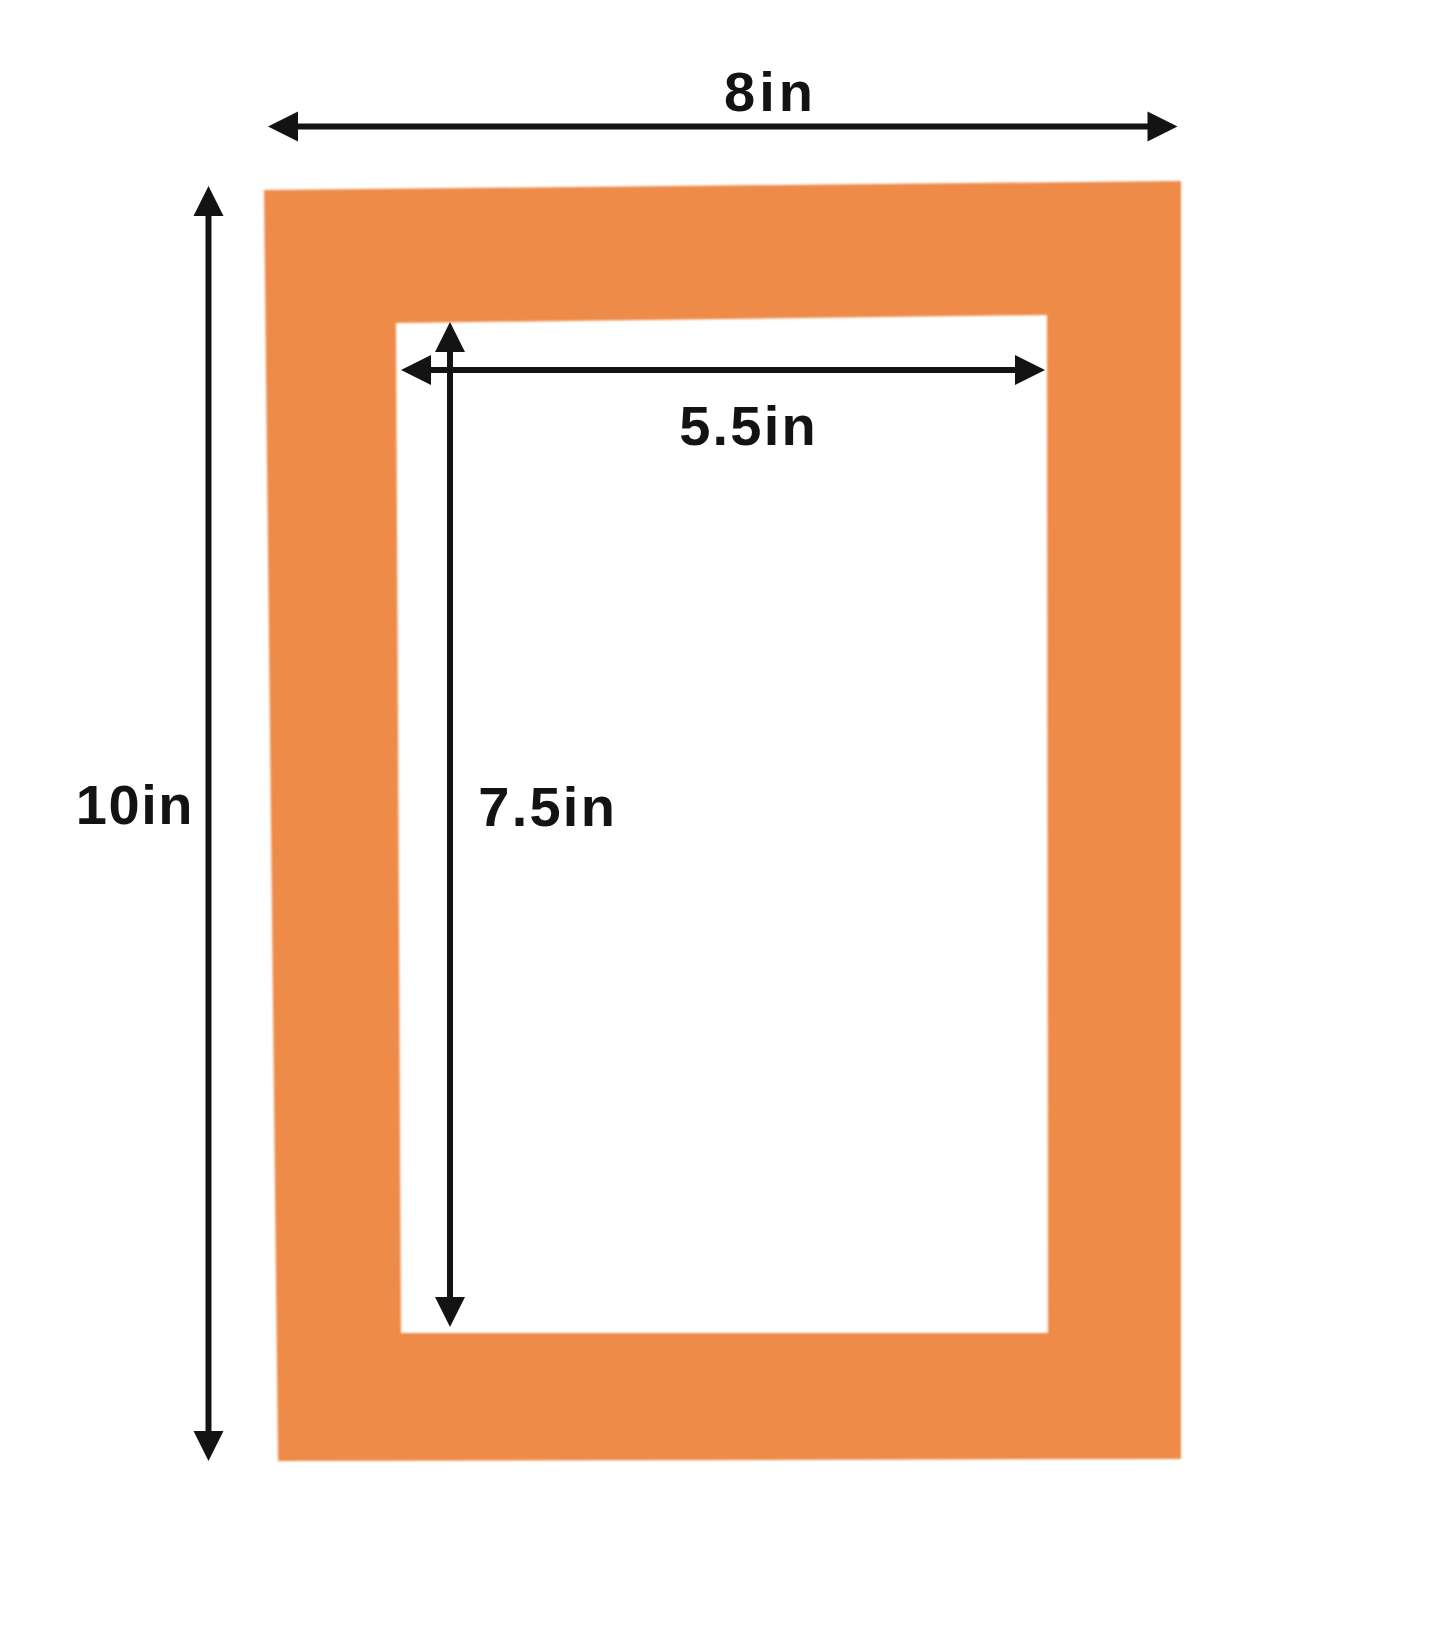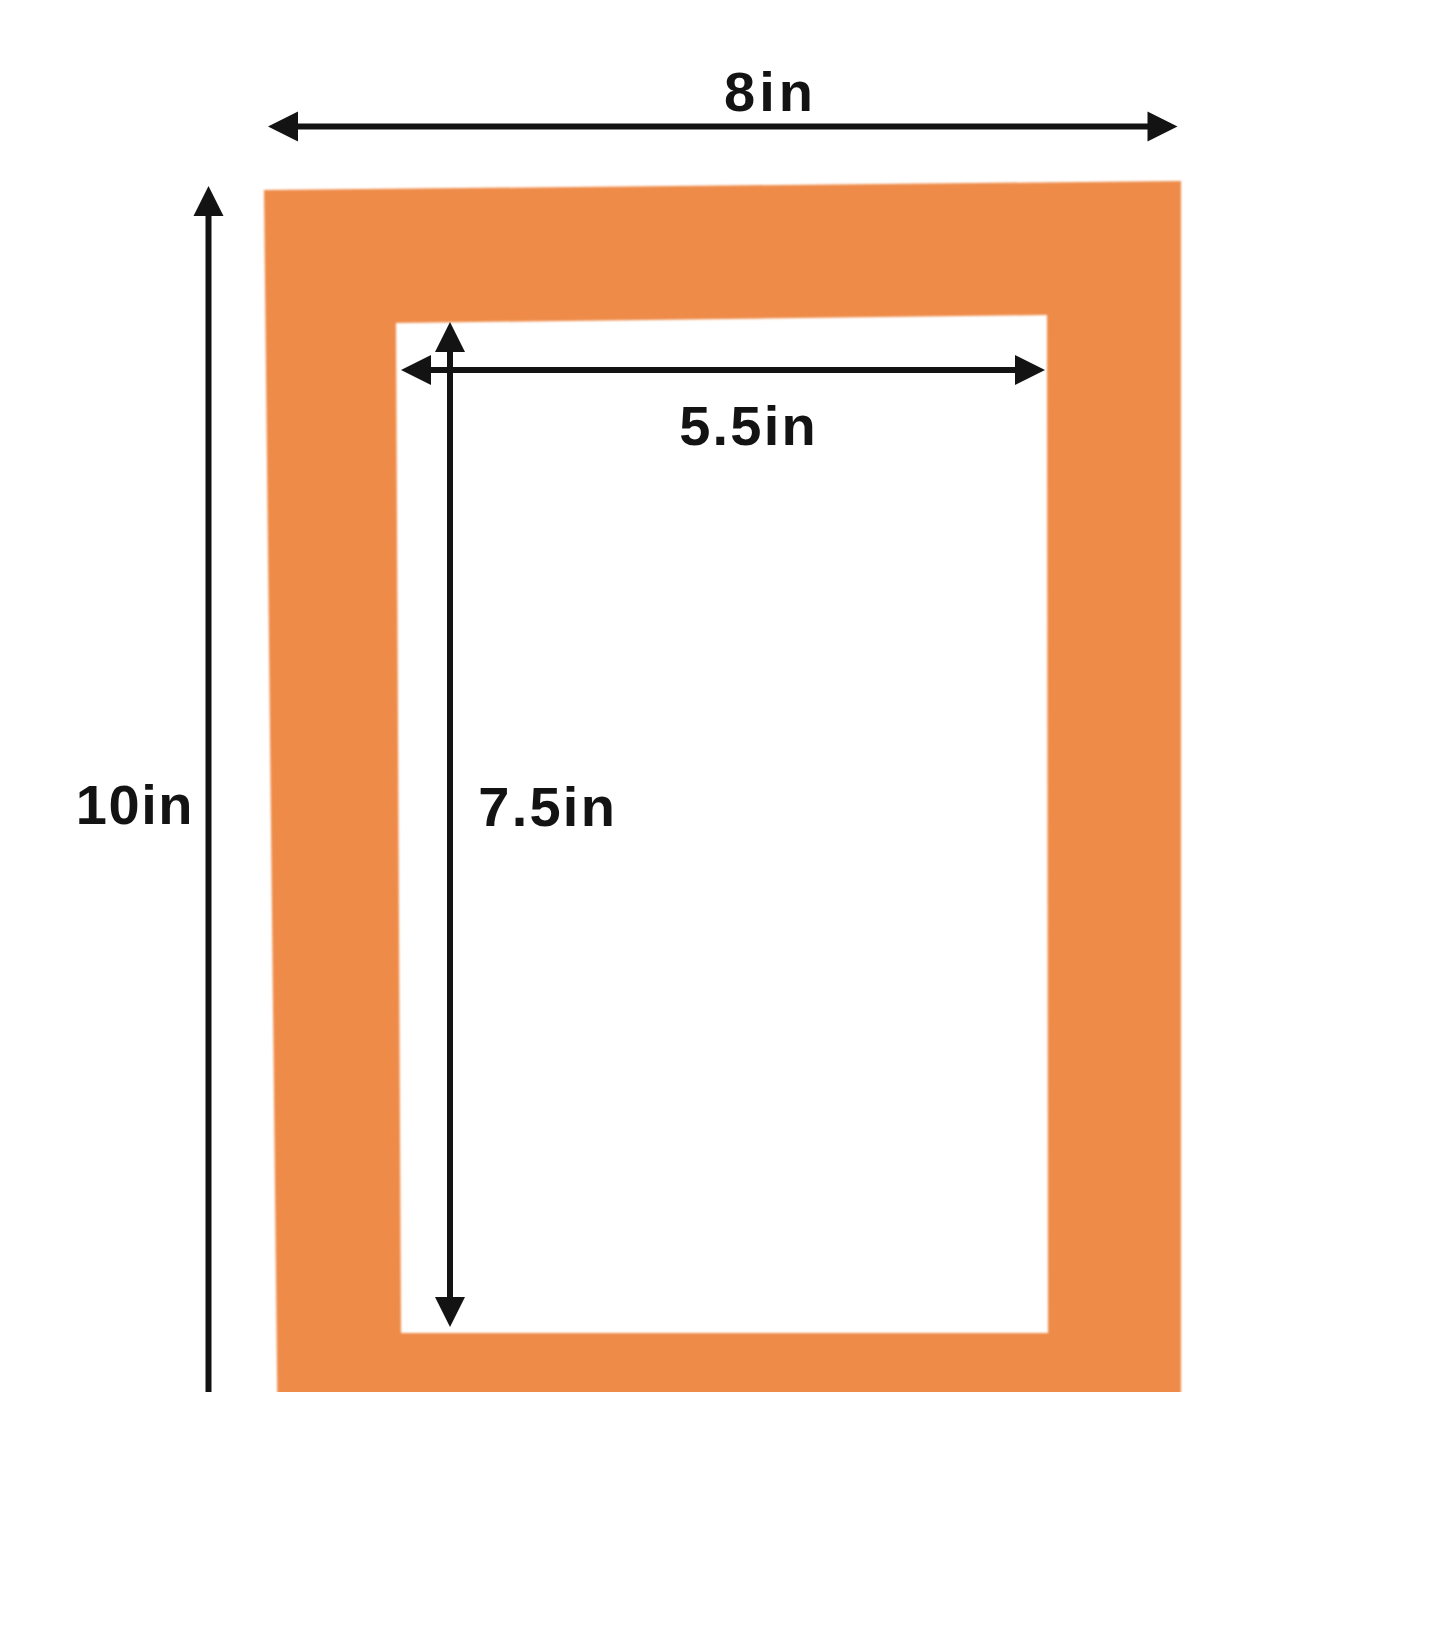--- a/index.html
+++ b/index.html
@@ -1,16 +1,16 @@
 <!DOCTYPE html>
 <html><head>
 <meta charset="utf-8">
 <style>
 html,body{margin:0;padding:0;background:#ffffff;}
-#c{position:relative;width:1445px;height:1392px;overflow:hidden;background:#fff;}
+#c{position:relative;width:1445px;height:1645px;overflow:hidden;background:#fff;}
 text{font-family:"Liberation Sans", sans-serif;font-weight:bold;fill:#131313;}
 </style>
 </head>
 <body>
 <div id="c">
 <svg width="1445" height="1645" viewBox="0 0 1445 1645" xmlns="http://www.w3.org/2000/svg">
   <defs>
         <filter id="soft" x="-2%" y="-2%" width="104%" height="104%">
           <feGaussianBlur stdDeviation="0.9"></feGaussianBlur>
         </filter>

